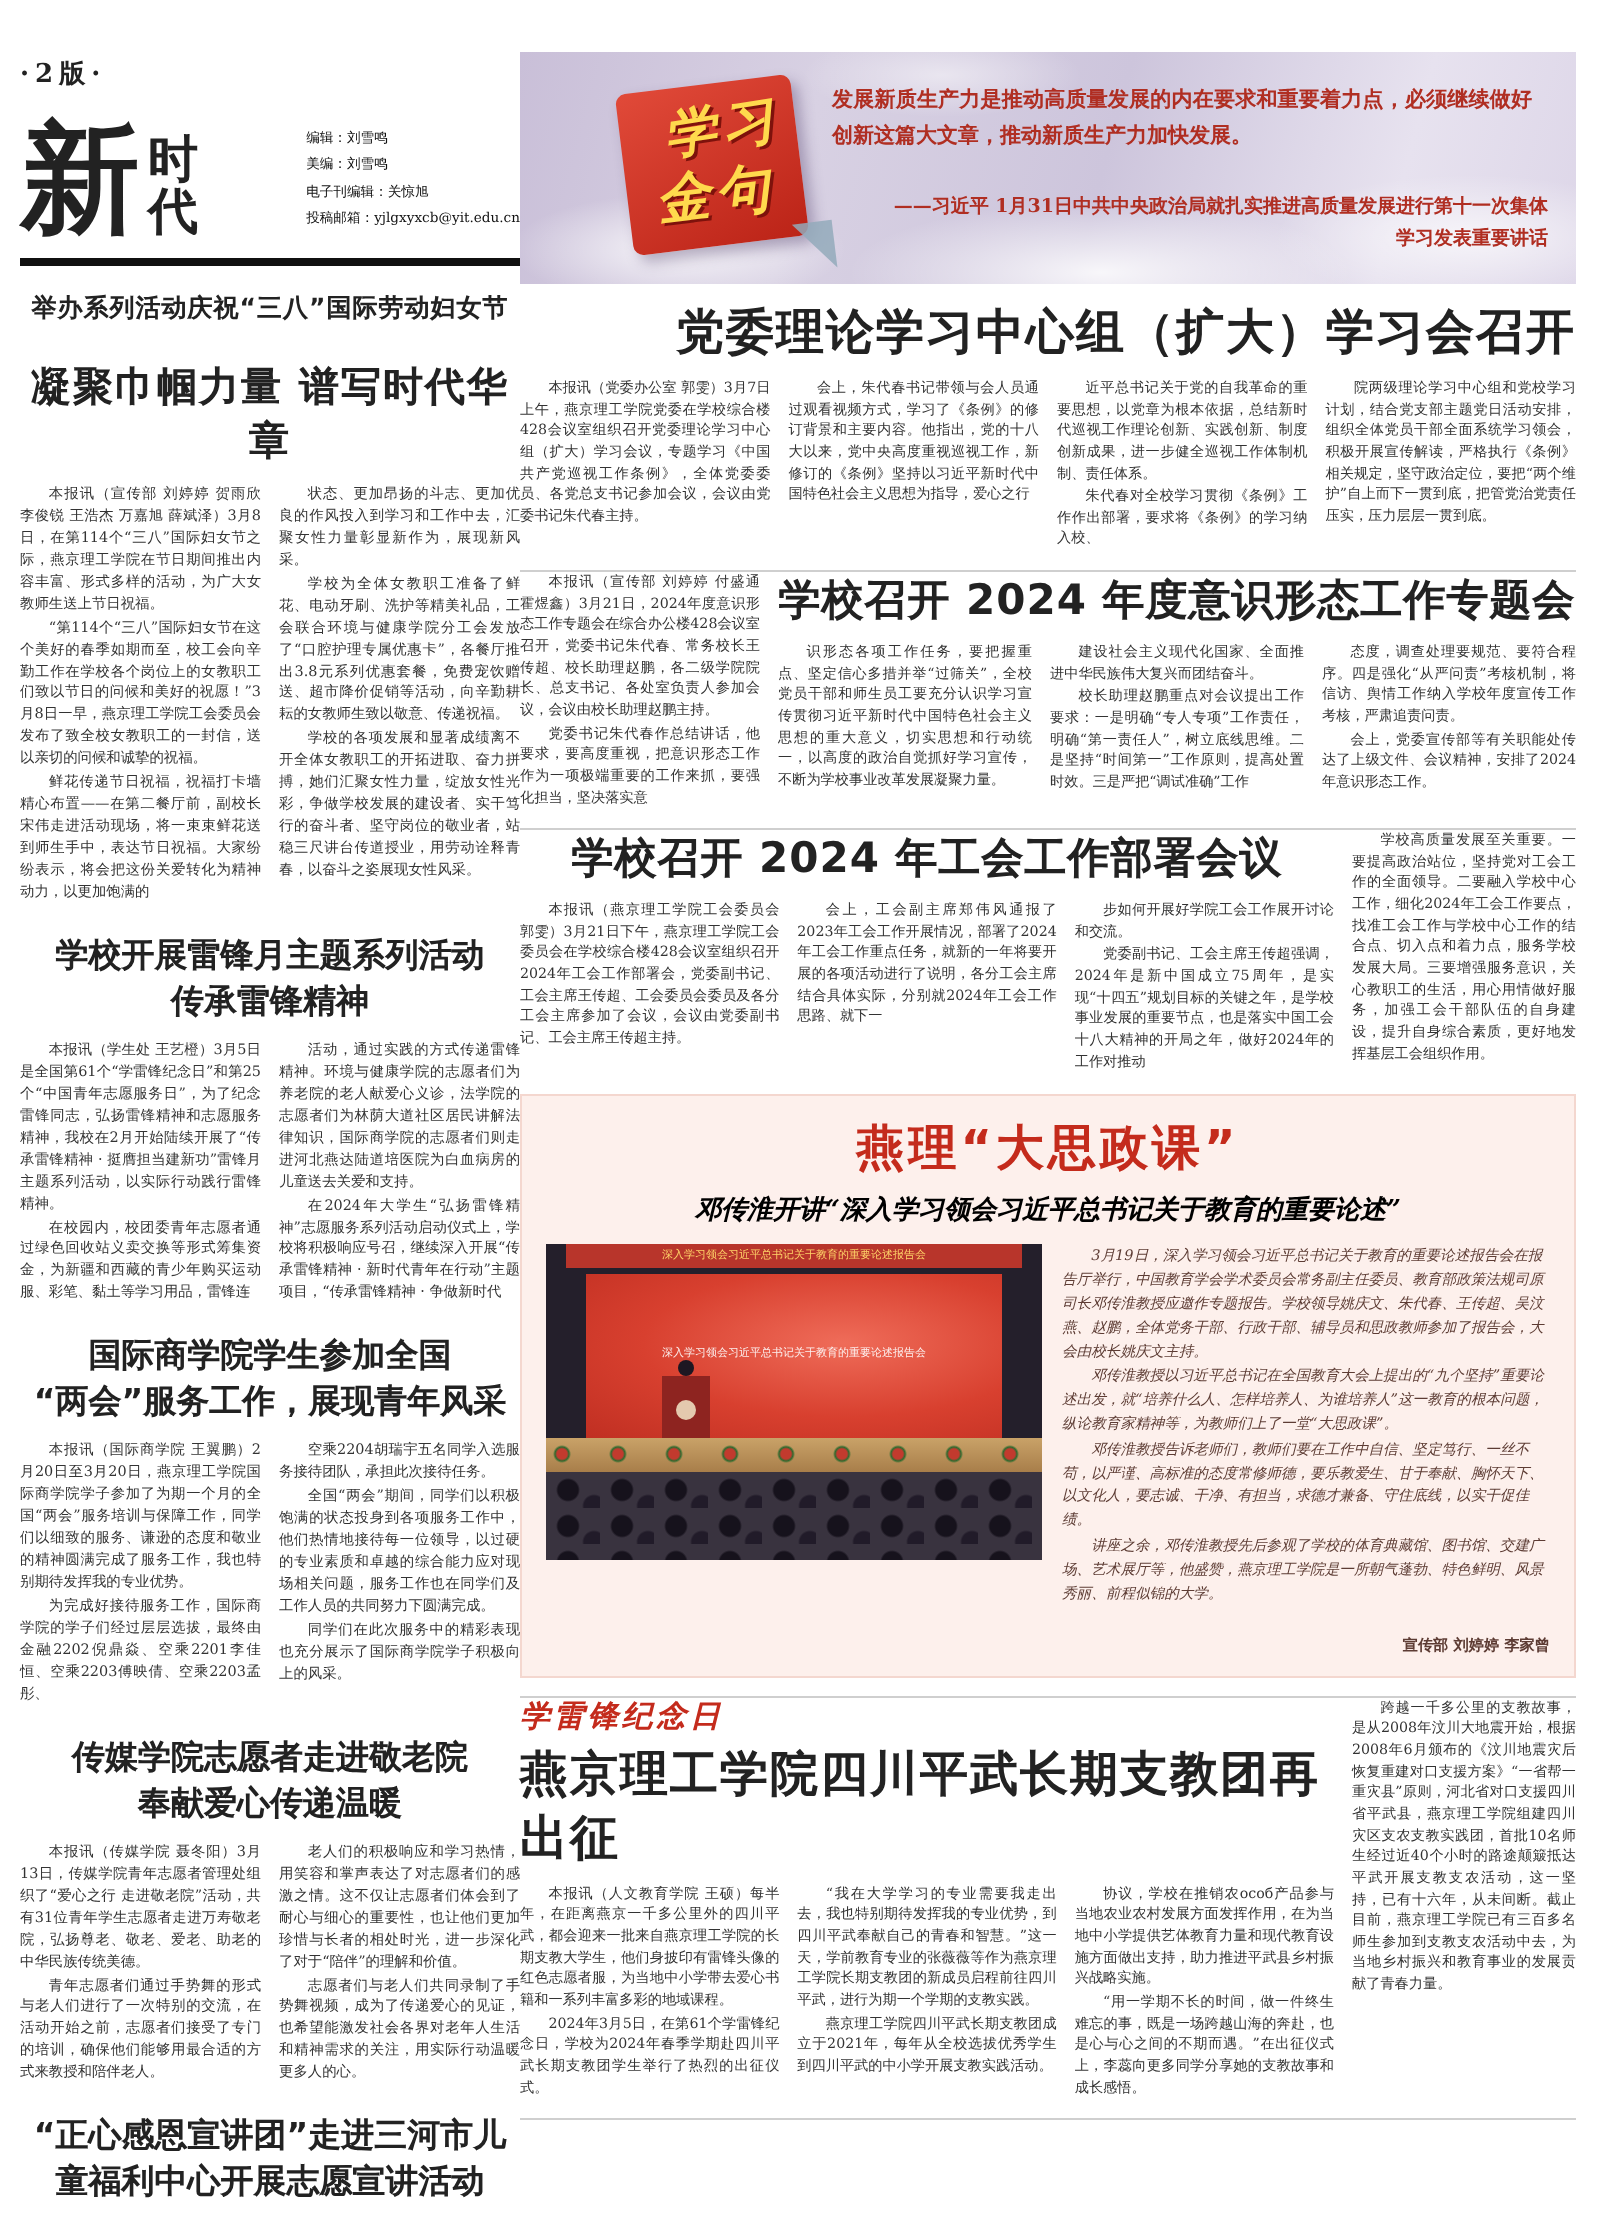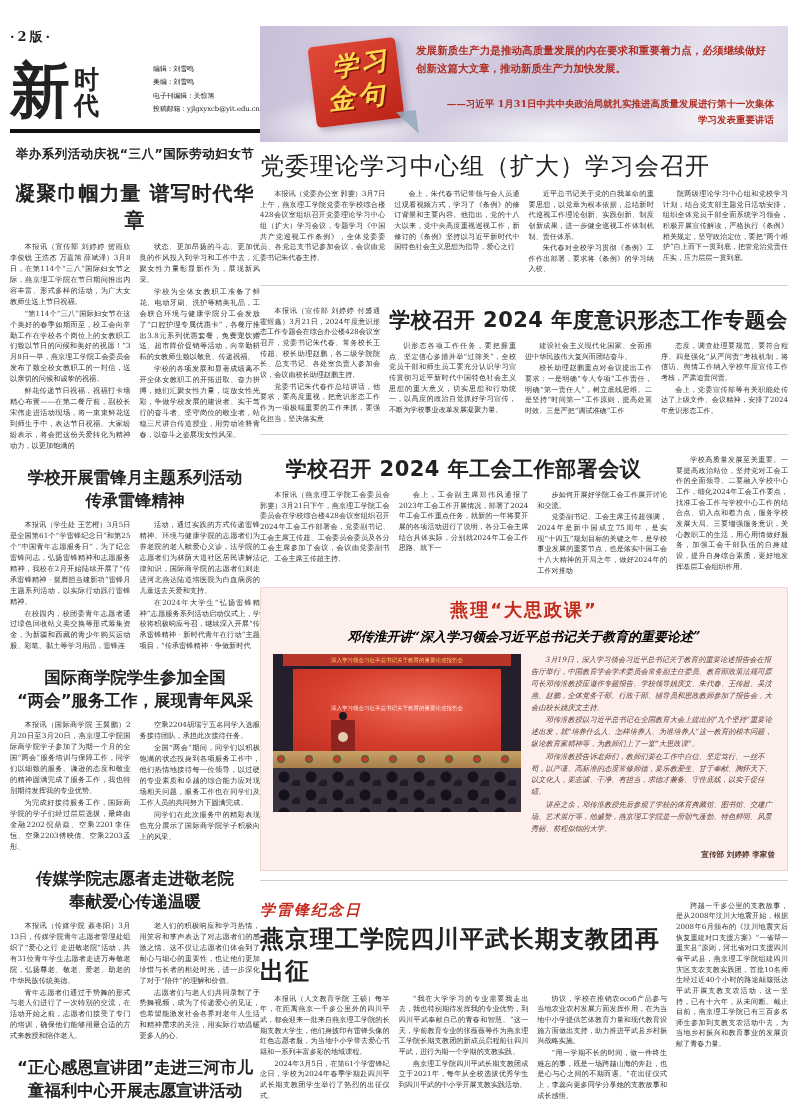--- a/index.html
+++ b/index.html
@@ -46,37 +46,37 @@
     border-left:20px solid transparent; border-top:24px solid #93aabb; opacity:.85; }
   .logo-l1, .logo-l2 { font-family: "DejaVu Sans","Liberation Sans",sans-serif; font-weight: 900;
     color: #ffd94d; letter-spacing: 3px; text-shadow: 1.5px 1.5px 0 #7e120c; font-style: italic; }
   .logo-l1 { font-size: 26px; transform: translateX(8px) rotate(-2deg); }
   .logo-l2 { font-size: 27px; margin-top: -3px; }
   .b-quote { position: absolute; right: 22px; top: 15px; width: 350px; color: #b02e22; font-weight: 700;
     font-size: 10.5px; line-height: 1.75; text-align: justify; }
   .b-attr { position: absolute; right: 14px; bottom: 13px; width: 330px; color: #b02e22; font-weight: 700;
     font-size: 9.5px; line-height: 1.75; text-align: right; }
 
-  .r-sec { border-top: 1px solid #cfcfcf; padding-top: 20px; margin-top: 9px; }
+  .r-sec { border-top: 1px solid #cfcfcf; padding-top: 0; margin-top: 9px; }
   .r-sec.first { border-top: none; margin-top: 0; padding-top: 0; }
-  .r-title-xl { font-size: 24px; font-weight: 400; text-align: left; letter-spacing: 1px;
+  .r-title-xl { font-size: 24px; font-weight: 700; text-align: right; letter-spacing: 1px;
     font-family: "DejaVu Sans","Liberation Sans",sans-serif; }
   .r-cols { display: flex; gap: 9px; margin-top: 7px; }
   .r-col, .lead-col, .side-col { flex: 1; min-width: 0; font-size: 7.1px; line-height: 1.5; color: #333; text-align: justify; }
   .r-col p, .lead-col p, .side-col p, .sz-text p, .g-editor p, .g-col p { text-indent: 2em; margin-bottom: 1px; }
   .flexrow { display: flex; gap: 9px; }
   .lead-col { width: 120px; flex: none; }
   .side-col { width: 112px; flex: none; }
   .b-right, .c-main { flex: 1; min-width: 0; }
   .r-title-l { font-size: 21px; font-weight: 900; text-align: center; letter-spacing: .5px;
     font-family: "DejaVu Sans","Liberation Sans",sans-serif; margin-bottom: 6px; }
 
   
   .sizheng { background: #fdf0ec; border: 1px solid #f4d7cf; padding: 10px 12px 8px; margin-top: 10px; }
-  .sz-title { color: #c42b1c; font-size: 18px; font-weight: 900; text-align: center; letter-spacing: 2px;
+  .sz-title { color: #c42b1c; font-size: 24px; font-weight: 900; text-align: center; letter-spacing: 2px;
     font-family: "DejaVu Sans","Liberation Sans",sans-serif; }
   .sz-sub { color: #000000; font-size: 13px; font-weight: 700; font-style: italic; text-align: center; margin: 6px 0 8px; }
   .sz-body { display: flex; gap: 10px; }
   .sz-photo { width: 248px; height: 158px; flex: none; position: relative; background: #241f2b; overflow: hidden; }
   .sz-hallbanner { position: absolute; top: 0; left: 10px; right: 10px; height: 12px; background: #b8352b;
     color: #ffd368; font-size: 5.5px; line-height: 12px; text-align: center; white-space: nowrap; overflow: hidden; }
   .sz-screen { position: absolute; top: 15px; left: 20px; right: 20px; height: 82px;
     background: radial-gradient(ellipse at 62% 42%, #ef6c59 0%, #d8402f 55%, #c02f22 100%); }
   .sz-screentext { color: #fff; font-size: 5.5px; text-align: center; margin-top: 36px; opacity: .9; }
   .sz-podium { position: absolute; left: 58px; top: 66px; width: 24px; height: 32px; background: #8e2420; }

